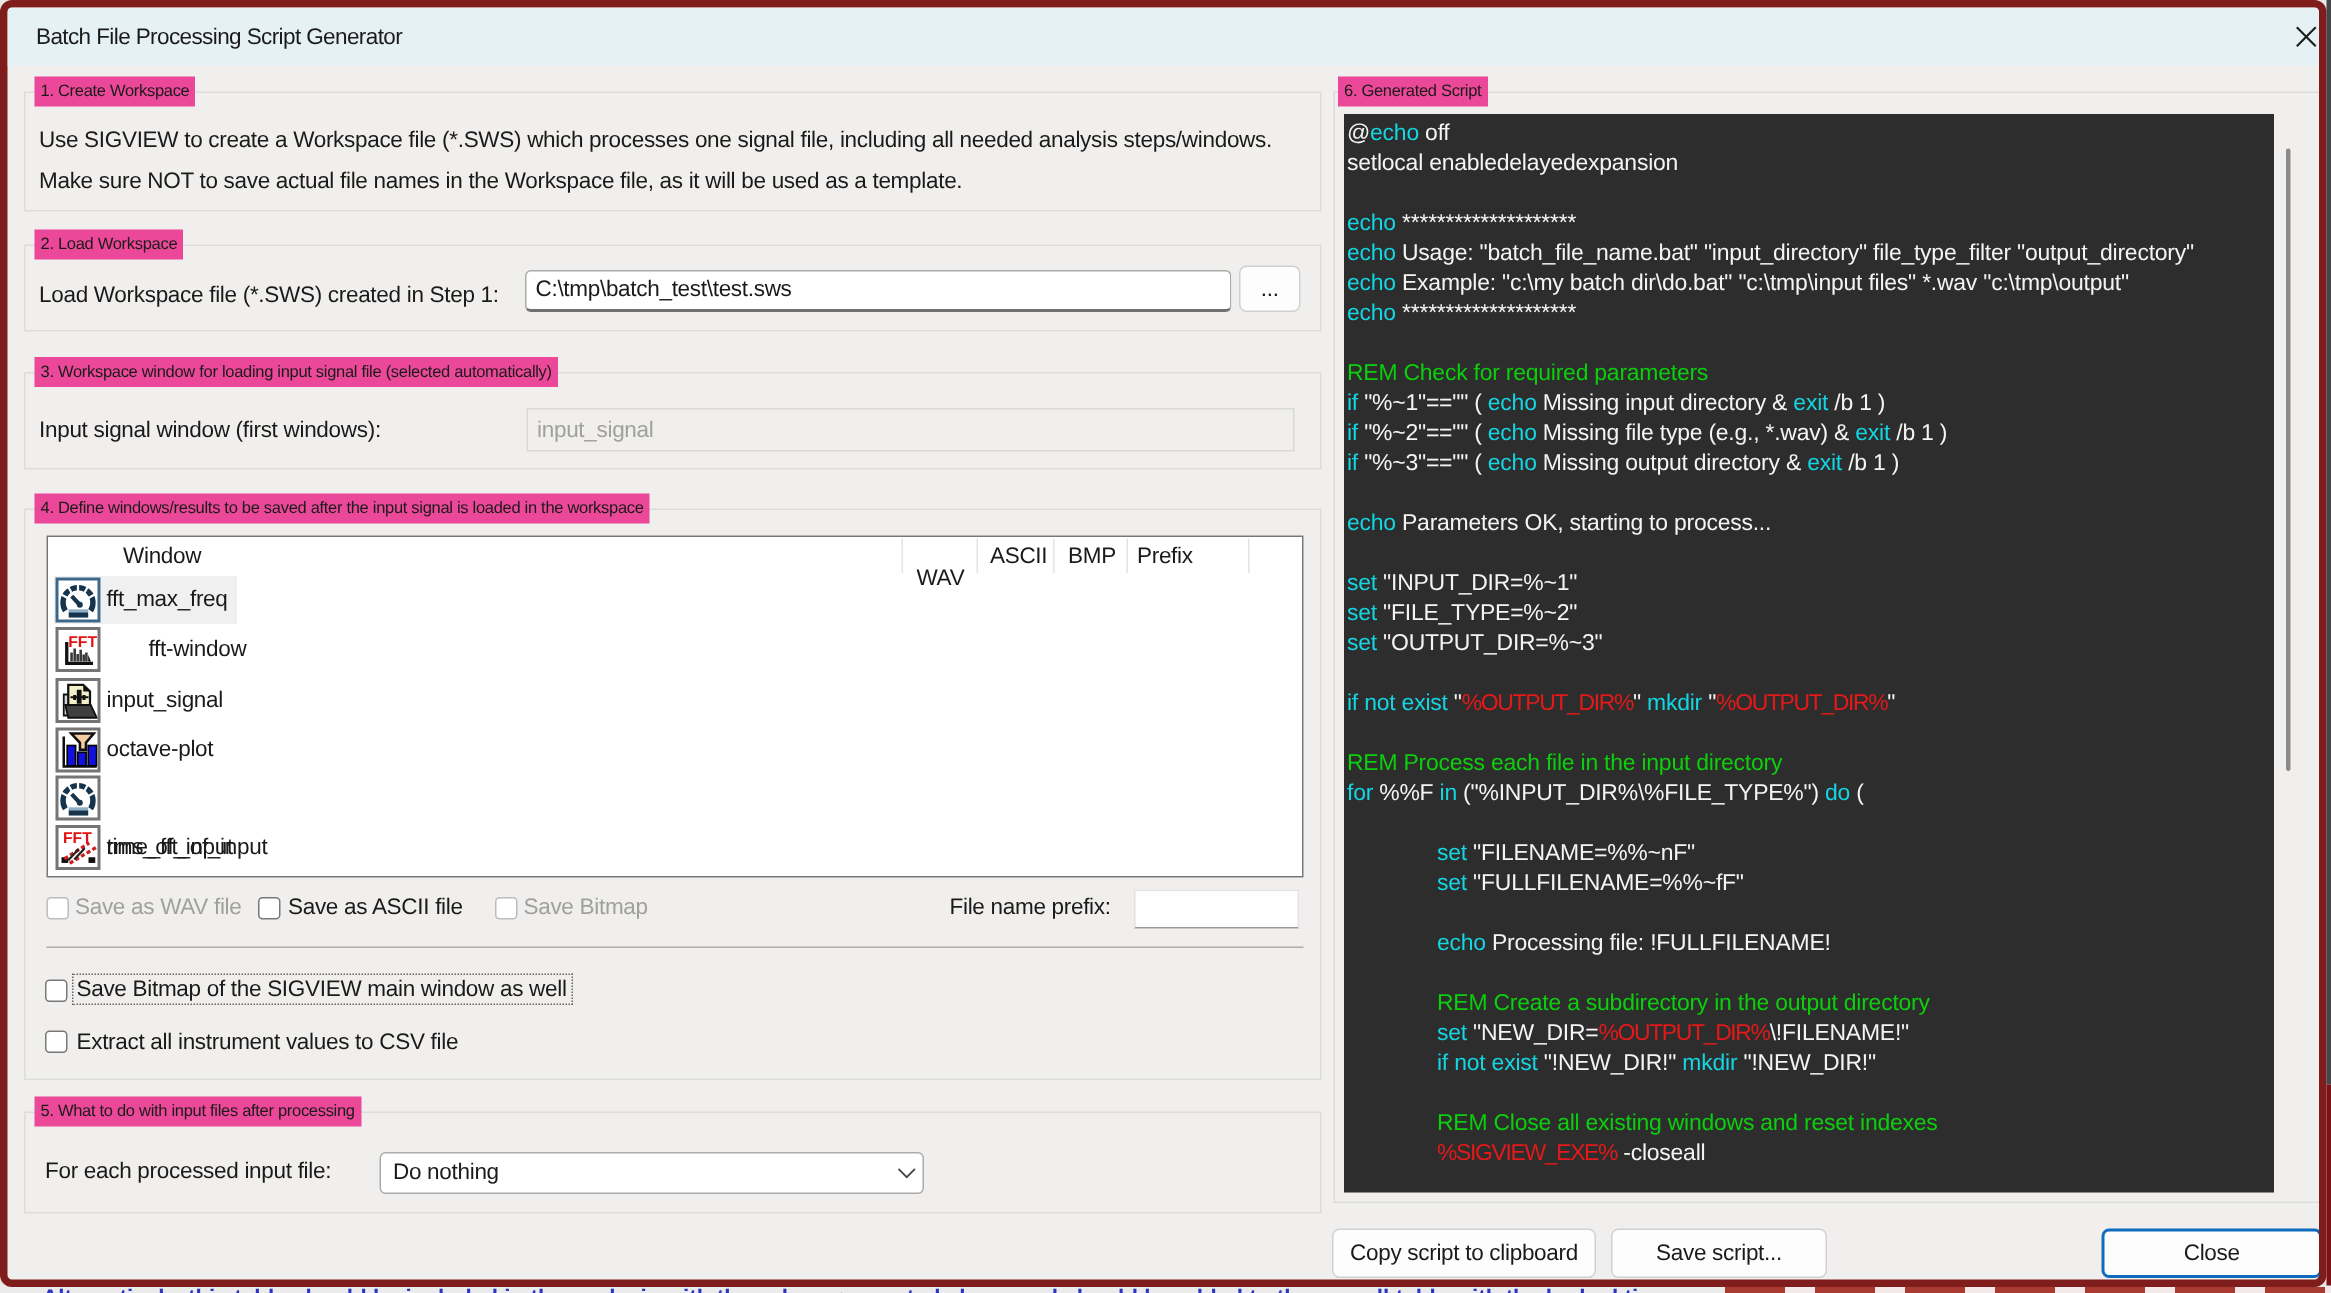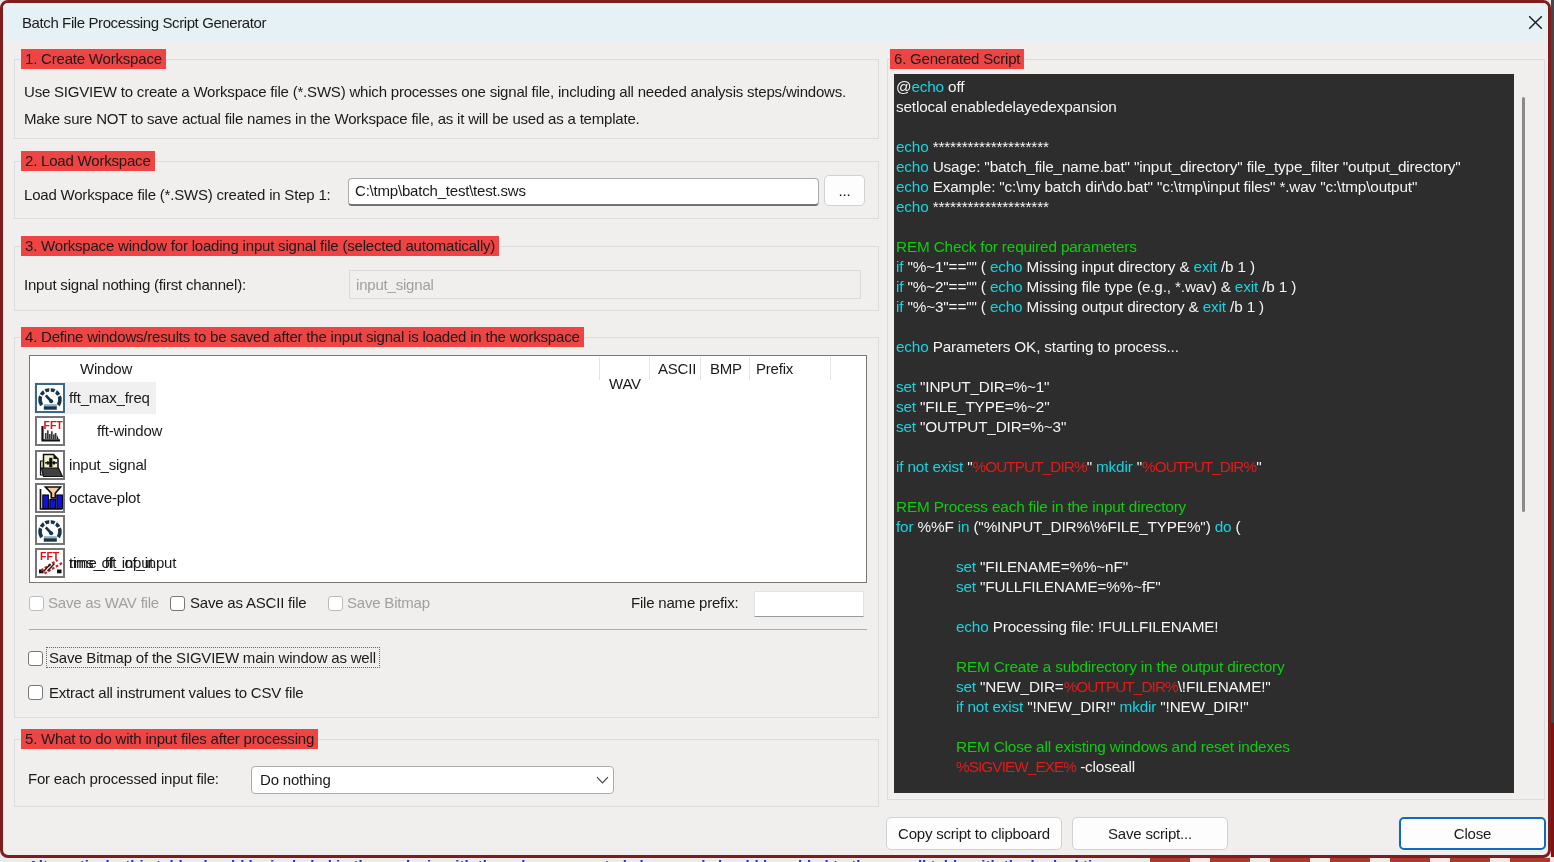--- a/index.html
+++ b/index.html
@@ -5,26 +5,26 @@
   * { margin:0; padding:0; box-sizing:border-box; }
   html,body { width:1554px; height:862px; overflow:hidden; }
   body { font-family:"Liberation Sans", sans-serif; background:#e9e8e7; position:relative; }
   .abs { position:absolute; }
   .t { position:absolute; white-space:nowrap; font-size:15px; line-height:20px; color:#1a1a1a; letter-spacing:-0.2px; }
   
   #bd-right-top { left:1551px; top:0; width:3px; height:723px; background:#43474c; }
   #bd-right-bot { left:1551px; top:723px; width:3px; height:139px; background:#7d1113; }
   #bd-bottom { left:0; top:857px; width:1554px; height:5px; background:#ebebeb; overflow:hidden; }
   
-  #dialog { left:0; top:0; width:1551px; height:858px; background:#f0efed; border:3px solid #7f1d1d; border-radius:8px; overflow:hidden; }
+  #dialog { left:0; top:0; width:1551px; height:858px; background:#f0efed; border:5px solid #7f1d1d; border-radius:8px; overflow:hidden; }
   #titlebar { left:0; top:0; width:100%; height:39px; background:#e5f1f5; }
   #title { left:19px; top:10px; font-size:15px; color:#1b1b1b; }
   
   .grp { position:absolute; border:1px solid #dcdcdc; }
-  .grp > .lbl { position:absolute; top:-11px; left:6px; background:#ef4444; padding:0 4px; font-size:15px; line-height:20px; white-space:nowrap; color:#1a1a1a; letter-spacing:-0.2px; }
+  .grp > .lbl { position:absolute; top:-11px; left:6px; background:#ec4899; padding:0 4px; font-size:11px; line-height:20px; white-space:nowrap; color:#1a1a1a; letter-spacing:-0.2px; }
   
   .inp { position:absolute; background:#ffffff; border:1px solid #ababab; border-bottom:2px solid #717171; border-radius:4px; }
   .btn { position:absolute; background:#fdfdfd; border:1px solid #d1d1d1; border-radius:5px; font-size:15px; color:#1a1a1a; display:flex; align-items:center; justify-content:center; letter-spacing:-0.2px; }
   .cb { position:absolute; width:15px; height:15px; background:#fff; border:1px solid #787878; border-radius:3px; }
   .cb.dis { border-color:#bcbcbc; }
   .gray { color:#a0a09e; }
   
   #script { left:891px; top:71px; width:620px; height:719px; background:#2d2d2d; overflow:hidden; }
   #script .sc { padding:3px 0 0 2px; font-size:15.3px; line-height:20px; color:#f4f4f4; letter-spacing:-0.15px; }
   #script .ln { height:20px; white-space:nowrap; }
@@ -60,21 +60,21 @@
       <span class="lbl">2. Load Workspace</span>
     </div>
   <div class="t" style="left:21px; top:182px;">Load Workspace file (*.SWS) created in Step 1:</div>
   <div class="inp" style="left:345px; top:175px; width:471px; height:28px;"></div>
   <div class="t" style="left:352px; top:178px;text-align:right;">C:\tmp\batch_test\test.sws</div>
   <div class="btn" style="left:821px; top:172px; width:41px; height:31px;">...</div>
 
   <div class="grp" style="left:11px; top:243px; width:865px; height:65px;">
       <span class="lbl">3. Workspace window for loading input signal file (selected automatically)</span>
     </div>
-  <div class="t" style="left:21px; top:272px;">Input signal nothing (first channel):</div>
+  <div class="t" style="left:21px; top:272px;">Input signal window (first windows):</div>
   <div class="abs" style="left:346px; top:267px; width:512px; height:29px; background:#f0efed; border:1px solid #d9d9d9;"></div>
   <div class="t gray" style="left:353px; top:272px;">input_signal</div>
 
   <div class="grp" style="left:11px; top:334px; width:865px; height:381px;">
       <span class="lbl">4. Define windows/results to be saved after the input signal is loaded in the workspace</span>
     </div>
   <div class="abs" id="list" style="left:26px; top:352px; width:838px; height:228px; background:#fff; border:1px solid #767676;"></div>
 
   <div class="t" style="left:77px; top:356px;">Window</div>
   <div class="t" style="left:606px; top:356px;margin-top:15px;">WAV</div>
@@ -236,15 +236,15 @@
 <div class="ln ind"><span class="c">set</span> "NEW_DIR=<span class="r">%OUTPUT_DIR%</span>\!FILENAME!"</div>
 <div class="ln ind"><span class="c">if</span> <span class="c">not</span> <span class="c">exist</span> "!NEW_DIR!" <span class="c">mkdir</span> "!NEW_DIR!"</div>
 <div class="ln"></div>
 <div class="ln ind g">REM Close all existing windows and reset indexes</div>
 <div class="ln ind"><span class="r">%SIGVIEW_EXE%</span> -closeall</div>
   </div>
     </div>
   <div class="abs" style="left:1519px; top:94px; width:3px; height:415px; background:#8a8a8a; border-radius:2px;"></div>
 
   <div class="btn" style="left:883px; top:814px; width:176px; height:33px;">Copy script to clipboard</div>
-  <div class="btn" style="left:1069px; top:814px; width:156px; height:33px;">Save script...</div>
+  <div class="btn" style="left:1069px; top:814px; width:144px; height:33px;">Save script...</div>
   <div class="btn" style="left:1396px; top:814px; width:147px; height:33px; border:2px solid #0f6cbd;">Close</div>
 </div>
 
 </body></html>

